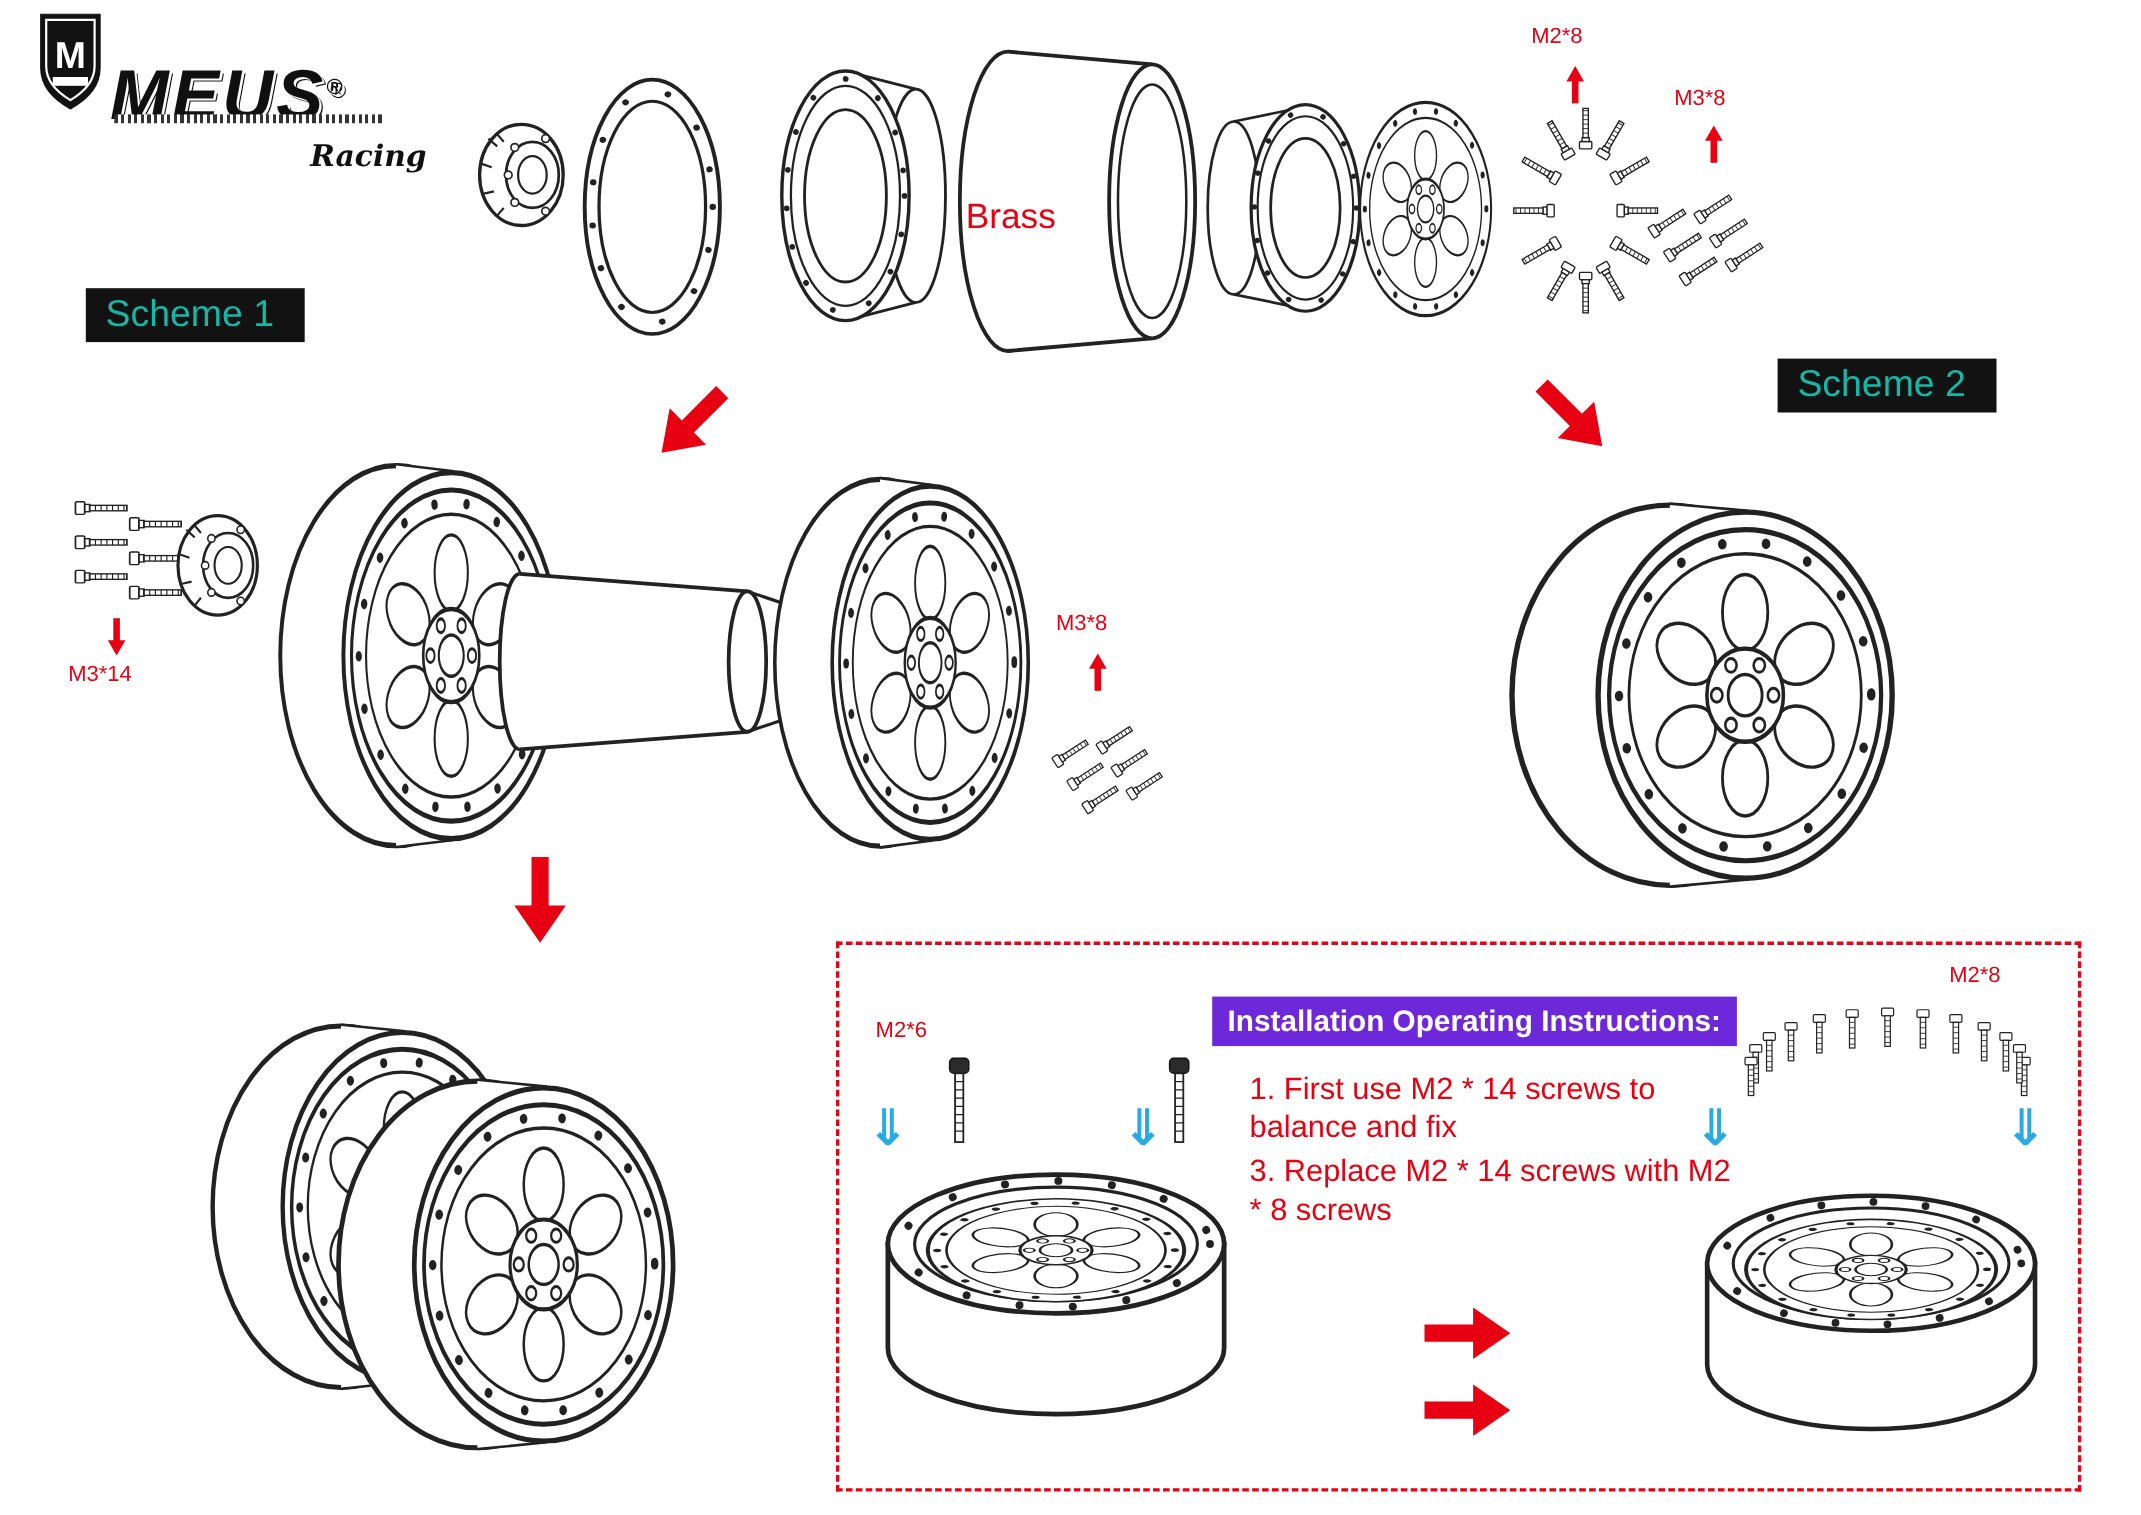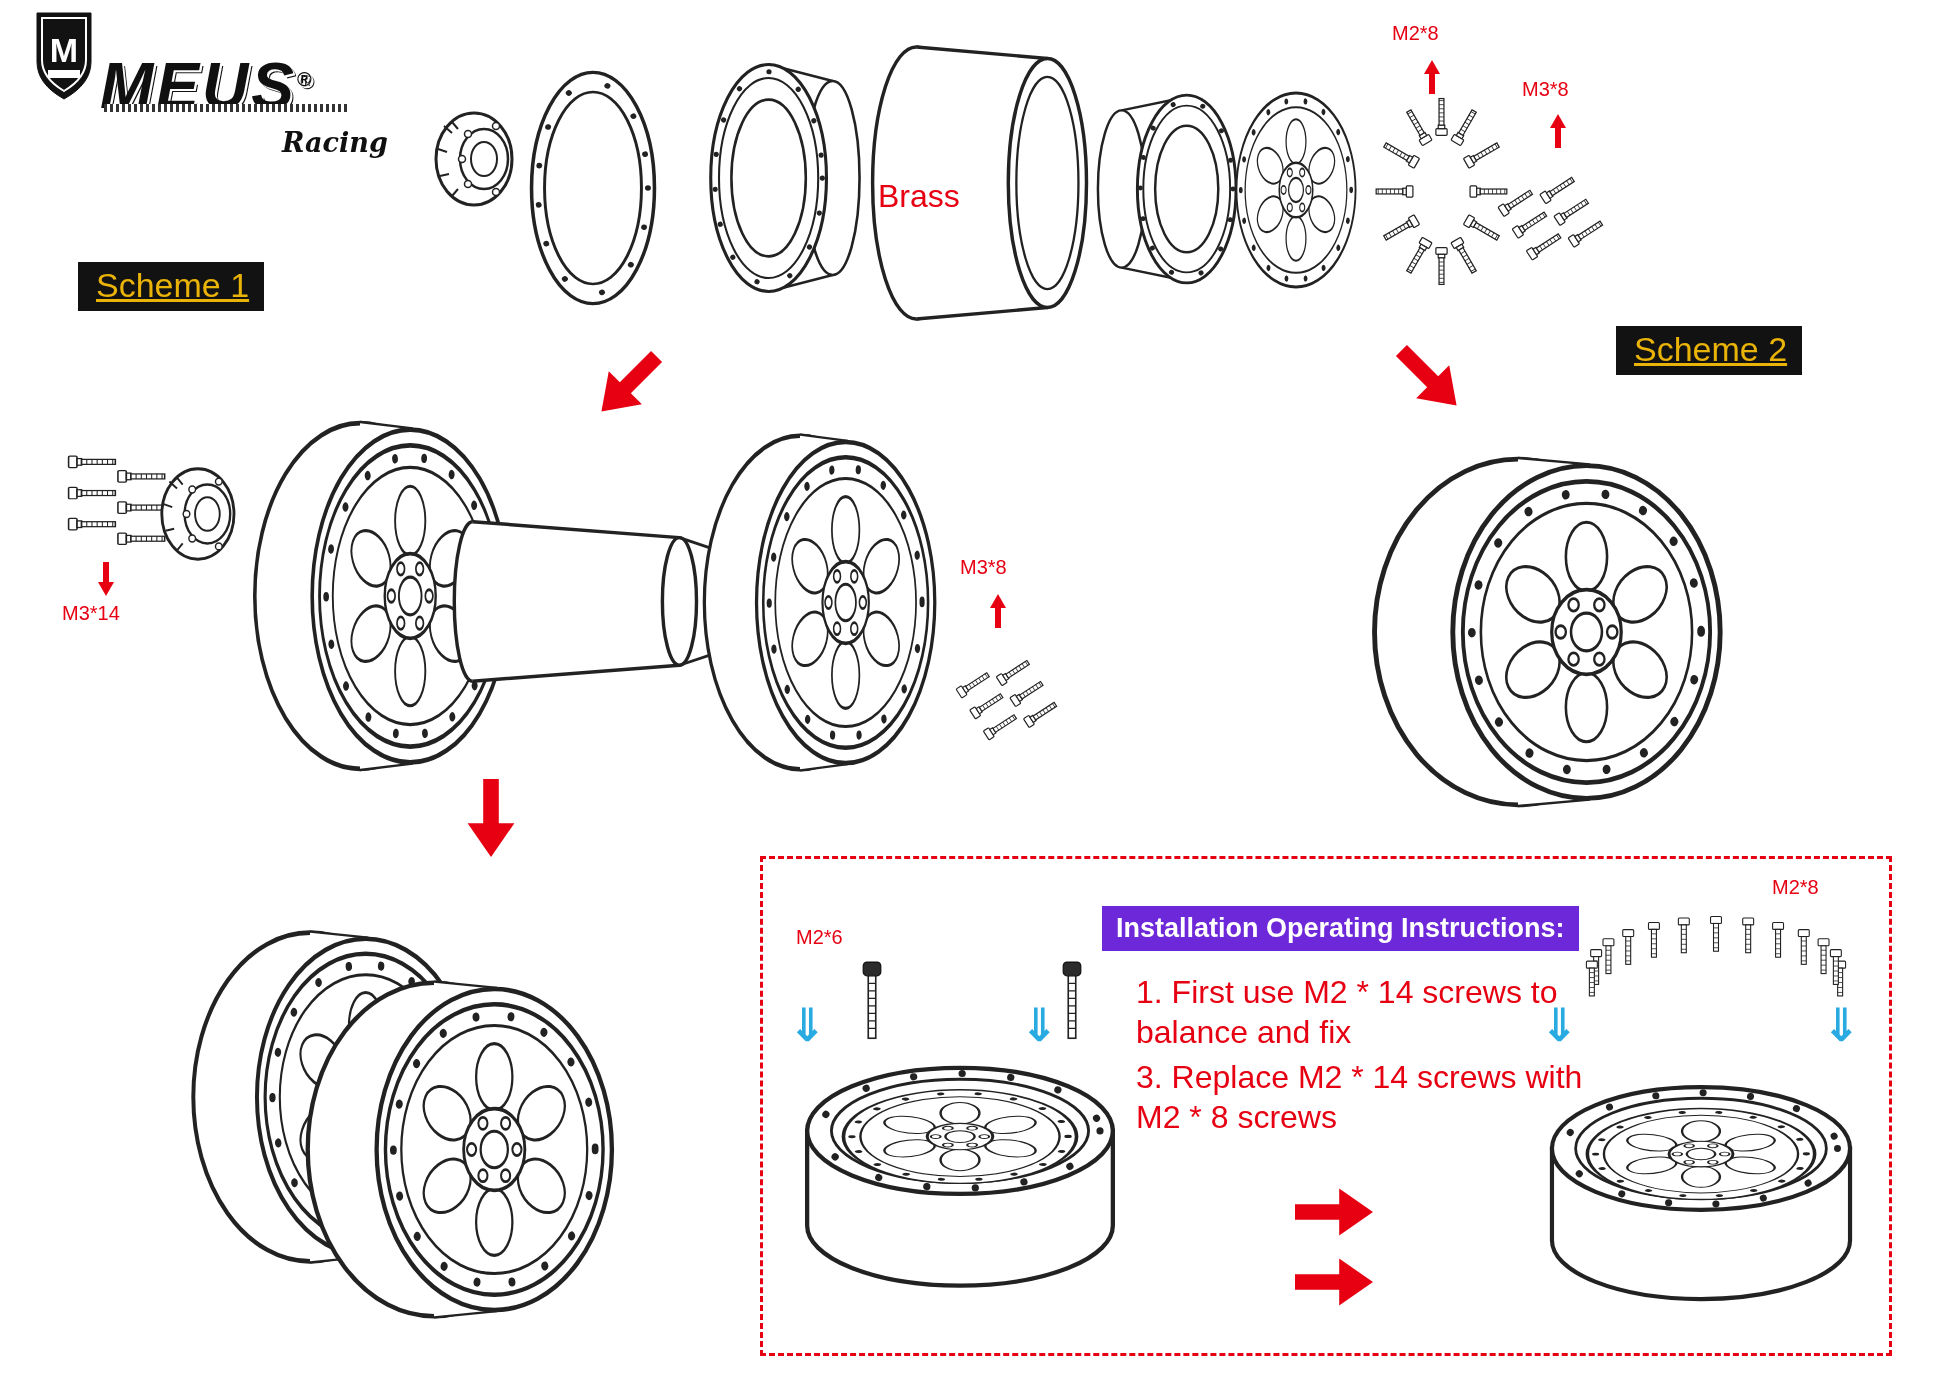--- a/index.html
+++ b/index.html
@@ -2,24 +2,24 @@
 <html><head>
 <meta charset="utf-8">
 <style>
   html,body{margin:0;padding:0;background:#ffffff;}
   .canvas{position:relative;width:1946px;height:1377px;background:#fff;overflow:hidden;
           font-family:"Liberation Sans",sans-serif;}
   .abs{position:absolute;}
   svg{overflow:visible;display:block;}
   .rlabel{position:absolute;color:#e60012;font-size:32px;font-weight:500;white-space:nowrap;}
   .rlabel.big{font-size:20px;}
-  .badge{position:absolute;background:#121212;color:#eab308;font-size:34px;padding:4px 15px 6px 18px;text-decoration:underline;}
+  .badge{position:absolute;background:#121212;color:#14b8a6;font-size:34px;padding:4px 28px 6px 18px;}
   .instr-title{position:absolute;background:#6d28d9;color:#fff;font-size:27px;font-weight:bold;
                padding:7px 14px;white-space:nowrap;}
-  .steps{position:absolute;color:#e60012;font-size:32px;line-height:1.26;width:452px;}
+  .steps{position:absolute;color:#e60012;font-size:28px;line-height:1.26;width:452px;}
   .steps .step{margin-bottom:4px;}
   .dashed{position:absolute;border:3px dashed #e60012;}
   .blue-arr{position:absolute;color:#29abe2;font-size:46px;font-weight:bold;line-height:1;
             font-family:"DejaVu Sans",sans-serif;}
   .brand-word{position:absolute;color:#101010;font-style:italic;font-weight:900;
               font-size:64px;letter-spacing:3px;line-height:1;
               text-shadow:2px 2px 0 #fff, 3px 3px 0 #101010;margin-top:36px;}
   .brand-reg{font-size:20px;font-weight:700;vertical-align:super;font-style:normal;}
   .brand-tag{position:absolute;height:8px;background:repeating-linear-gradient(90deg,#333 0 3px,#fff 3px 6px);}
   .brand-racing{position:absolute;color:#101010;font-family:"DejaVu Serif",serif;

